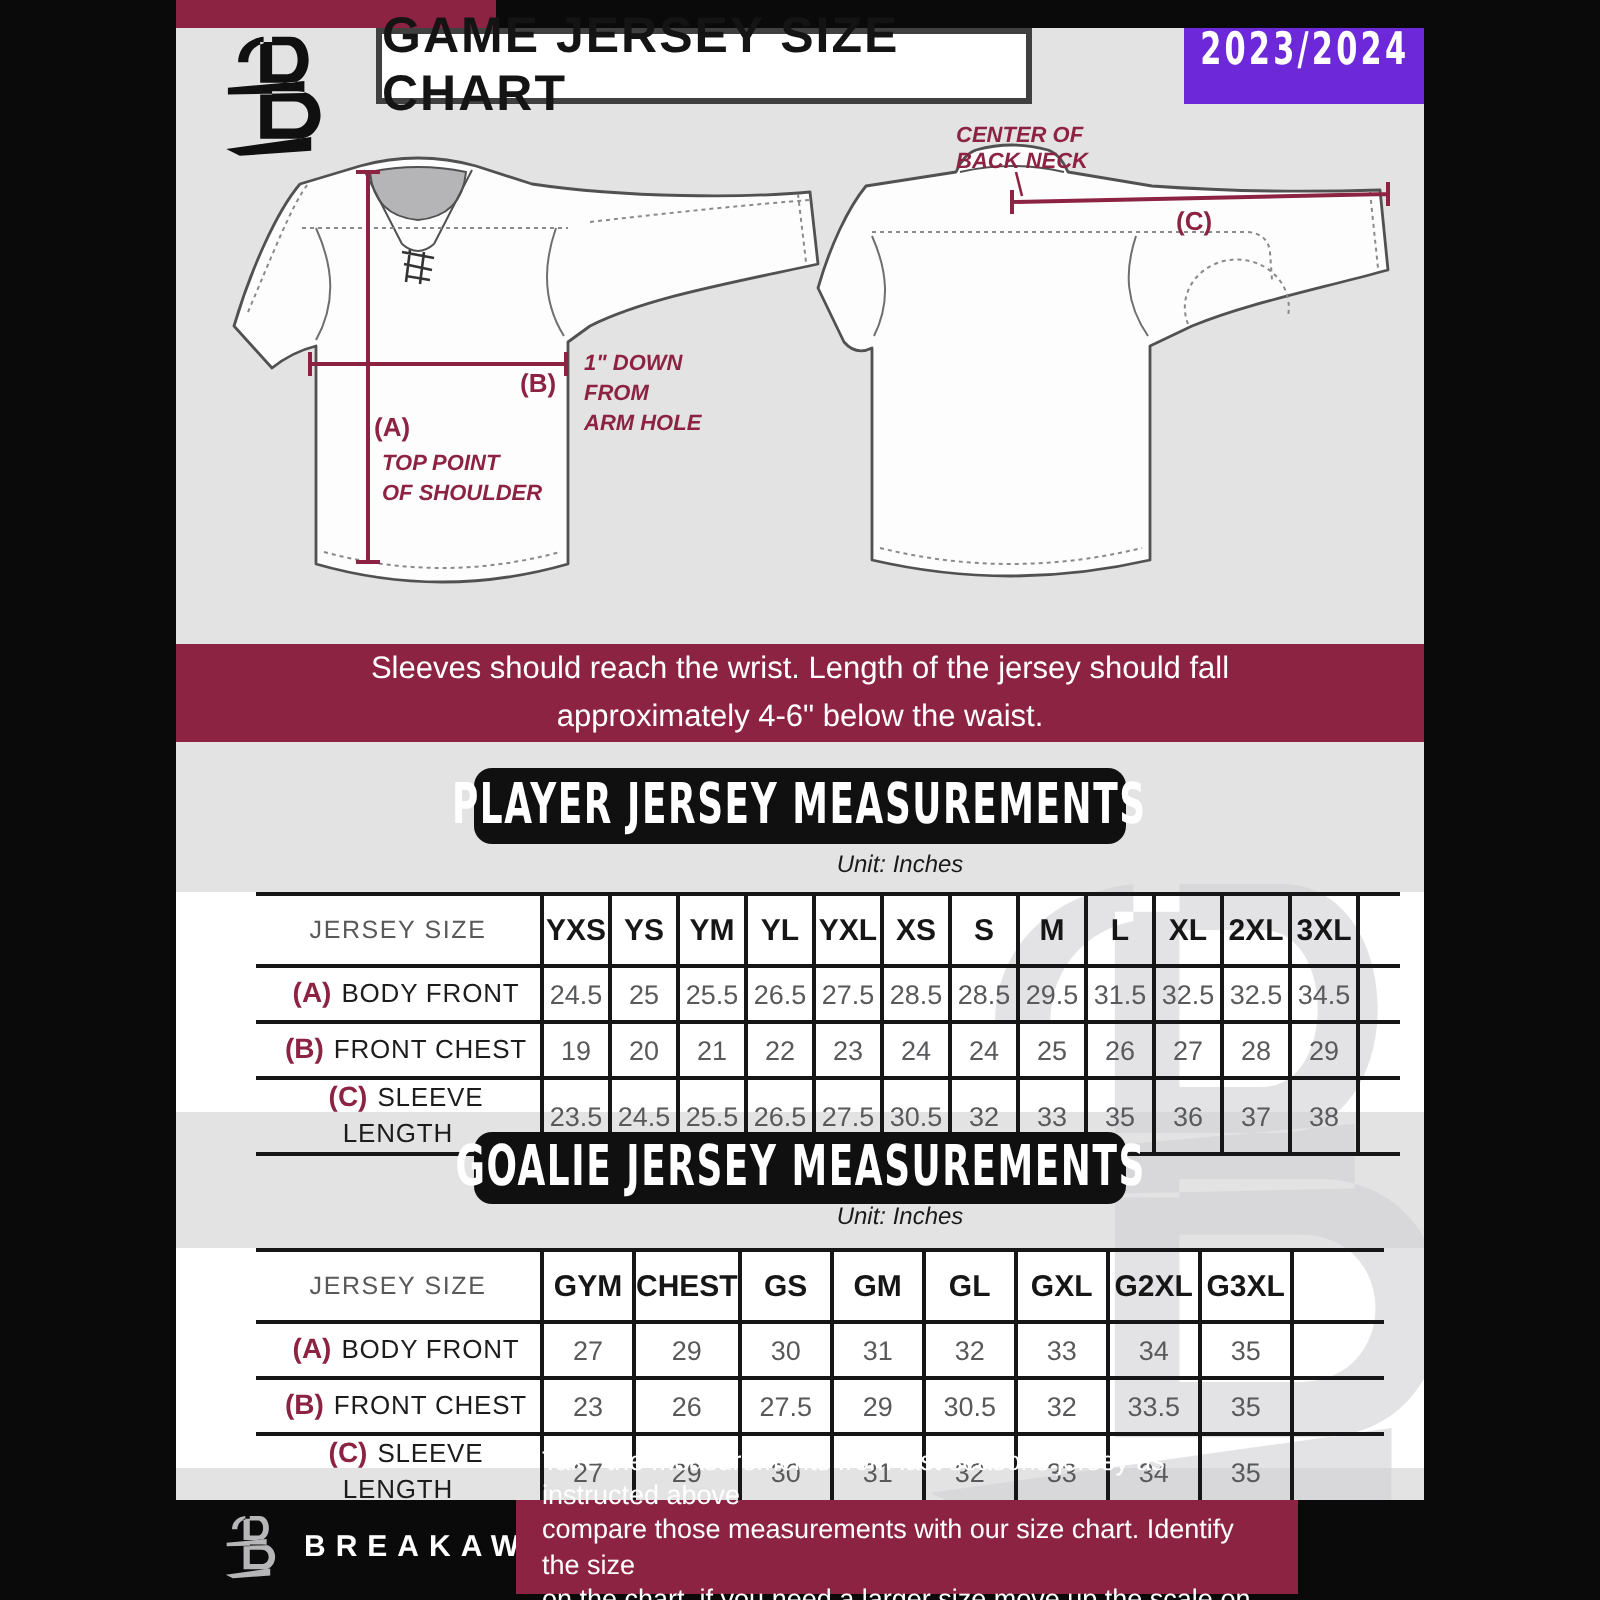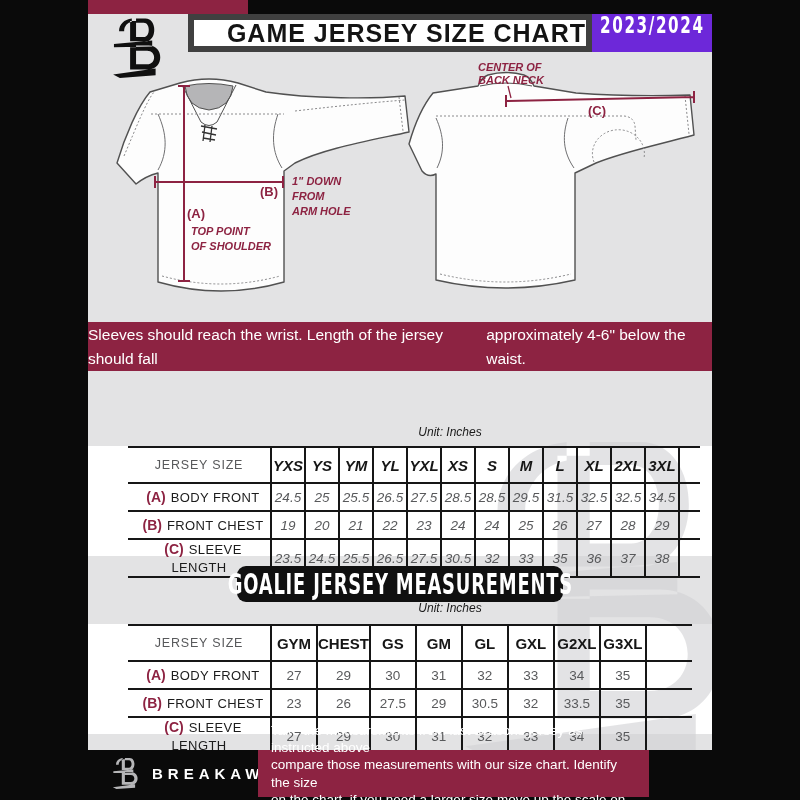--- a/index.html
+++ b/index.html
@@ -7,38 +7,38 @@
         font-family:"Liberation Sans",sans-serif;-webkit-font-smoothing:antialiased;}
   .panel{position:absolute;left:88px;top:14px;width:624px;height:736px;background:#e3e3e4;z-index:0;}
   .top-strip{position:absolute;left:88px;top:0;width:160px;height:14px;background:#8d2342;z-index:2;}
   .white-band{position:absolute;left:88px;width:624px;background:#ffffff;z-index:0;}
   .band-player{top:446px;height:110px;}
   .band-goalie{top:624px;height:110px;}
   .panel-clip{position:absolute;left:88px;top:14px;width:624px;height:736px;overflow:hidden;
               z-index:1;pointer-events:none;}
   .watermark{position:absolute;left:368px;top:408px;width:332px;height:372px;color:#d2d2d5;opacity:.6;}
 
-  .title-bar{position:absolute;left:188px;top:14px;width:404px;height:38px;background:#fff;
-             border:6px solid #404040;box-sizing:border-box;display:flex;align-items:center;
-             justify-content:flex-end;z-index:3;}
+  .title-bar{position:absolute;left:188px;top:14px;width:328px;height:38px;background:#fff;
+             border:3px solid #404040;box-sizing:border-box;display:flex;align-items:center;
+             justify-content:center;z-index:3;}
   .title-bar span{font-weight:bold;font-size:25px;letter-spacing:1px;color:#141414;
                   font-family:"Liberation Sans",sans-serif;}
   .season-box{position:absolute;left:592px;top:14px;width:120px;height:38px;background:#6d28d9;
               display:flex;align-items:flex-start;justify-content:center;z-index:3;}
   .season-box span{display:inline-block;color:#fff;font-weight:bold;font-size:19px;letter-spacing:2px;
                    font-family:"DejaVu Sans",sans-serif;transform:scale(.8,1.18);}
   .logo-top{position:absolute;left:104px;top:15px;width:76px;height:68px;color:#101010;z-index:3;}
 
   .diagram{position:absolute;left:88px;top:52px;width:624px;height:270px;z-index:2;}
   .dim-text{fill:#8d2342;font-family:"Liberation Sans",sans-serif;font-style:italic;
             font-size:11px;font-weight:600;}
   .dim-key{fill:#8d2342;font-family:"Liberation Sans",sans-serif;font-size:13px;font-weight:bold;}
 
   .banner{position:absolute;left:88px;top:322px;width:624px;height:49px;background:#8d2342;z-index:2;
-          display:flex;flex-direction:row;align-items:center;justify-content:center;}
+          display:flex;flex-direction:column;align-items:center;justify-content:center;}
   .banner div{color:#fff;font-size:15.5px;line-height:1.5;}
 
   .section-heading{position:absolute;left:237px;width:326px;background:#101010;border-radius:9px;
                    display:flex;align-items:center;justify-content:center;z-index:2;}
   .heading-player{top:384px;height:38px;}
   .heading-goalie{top:566px;height:36px;}
   .section-heading span{display:inline-block;color:#fff;font-weight:bold;font-size:23px;letter-spacing:1px;
                         font-family:"DejaVu Sans",sans-serif;transform:scale(.78,1.22);white-space:nowrap;}
   .unit-line{position:absolute;left:88px;width:724px;text-align:center;z-index:2;
              font-weight:normal;font-style:italic;font-size:12px;color:#1a1a1a;}
@@ -55,21 +55,21 @@
   .label-cell{border-left:none!important;border-right:2px solid #161616;text-align:right;}
   .size-cell{border-left:2px solid #161616;border-right:2px solid #161616;}
   .trail-cell{border-left:2px solid #161616;border-right:none!important;}
   .corner-label{font-size:12.5px;color:#58595b;font-weight:normal;letter-spacing:.8px;
                 text-align:center!important;}
   .size-head{font-size:15px;font-weight:bold;color:#161616;}
   .row-key{color:#8d2342;font-weight:bold;font-size:14px;padding-left:8px;padding-right:5px;}
   .row-label{color:#1c1c1c;font-size:13px;letter-spacing:.4px;}
   .value-cell{font-size:13.5px;color:#58595b;}
   .tbl-player .label-cell{width:142px;}
-  .tbl-player .size-cell{width:32px;font-style:italic;}
+  .tbl-player .size-cell{width:32px;}
   .tbl-player .trail-cell{width:20px;}
   .tbl-goalie .label-cell{width:142px;}
   .tbl-goalie .size-cell{width:44px;}
   .tbl-goalie .trail-cell{width:45px;}
 
   .footer{position:absolute;left:0;top:750px;width:800px;height:50px;background:#0a0a0a;z-index:3;}
   .footer-logo{position:absolute;left:112px;top:6px;width:32px;height:36px;color:#b6b6b8;}
   .brand-text{position:absolute;left:152px;top:0;height:47px;display:flex;align-items:center;
               color:#fff;font-weight:bold;font-size:15px;letter-spacing:5px;}
   .note-box{position:absolute;left:258px;top:0;width:391px;height:47px;background:#8d2342;
@@ -176,20 +176,23 @@
     <text class="dim-key" x="99" y="166">(A)</text>
     <text class="dim-text" x="103" y="183">TOP POINT</text>
     <text class="dim-text" x="103" y="198">OF SHOULDER</text>
   </svg>
 
   <div class="banner">
     <div>Sleeves should reach the wrist. Length of the jersey should fall</div>
     <div>approximately 4-6" below the waist.</div>
   </div>
 
+  <div class="section-heading heading-player">
+    <span>PLAYER JERSEY MEASUREMENTS</span>
+  </div>
   <div class="unit-line unit-player">Unit: Inches</div>
   <table class="meas tbl-player">
       <thead>
         <tr>
           <th class="label-cell corner-label">JERSEY SIZE</th>
           <th class="size-cell size-head">YXS</th>
           <th class="size-cell size-head">YS</th>
           <th class="size-cell size-head">YM</th>
           <th class="size-cell size-head">YL</th>
           <th class="size-cell size-head">YXL</th>

